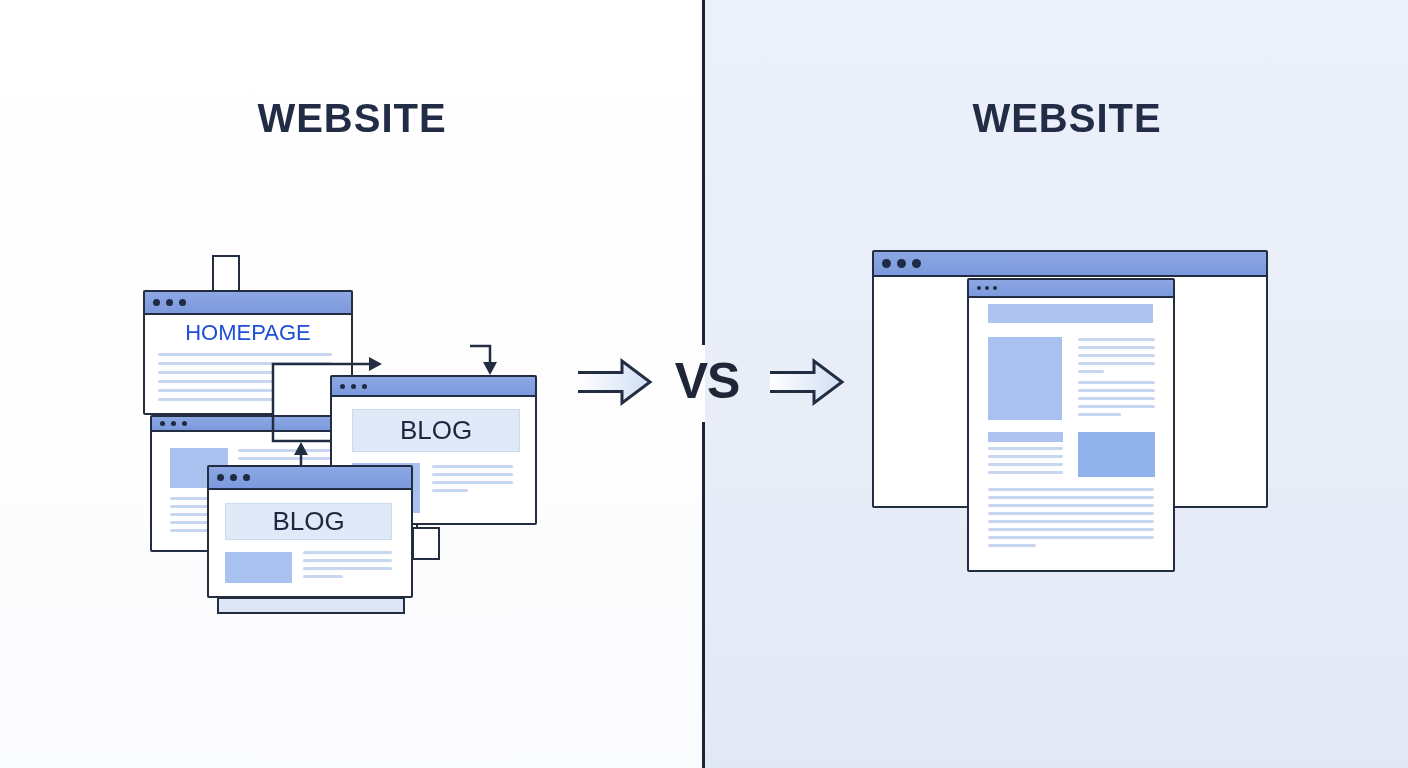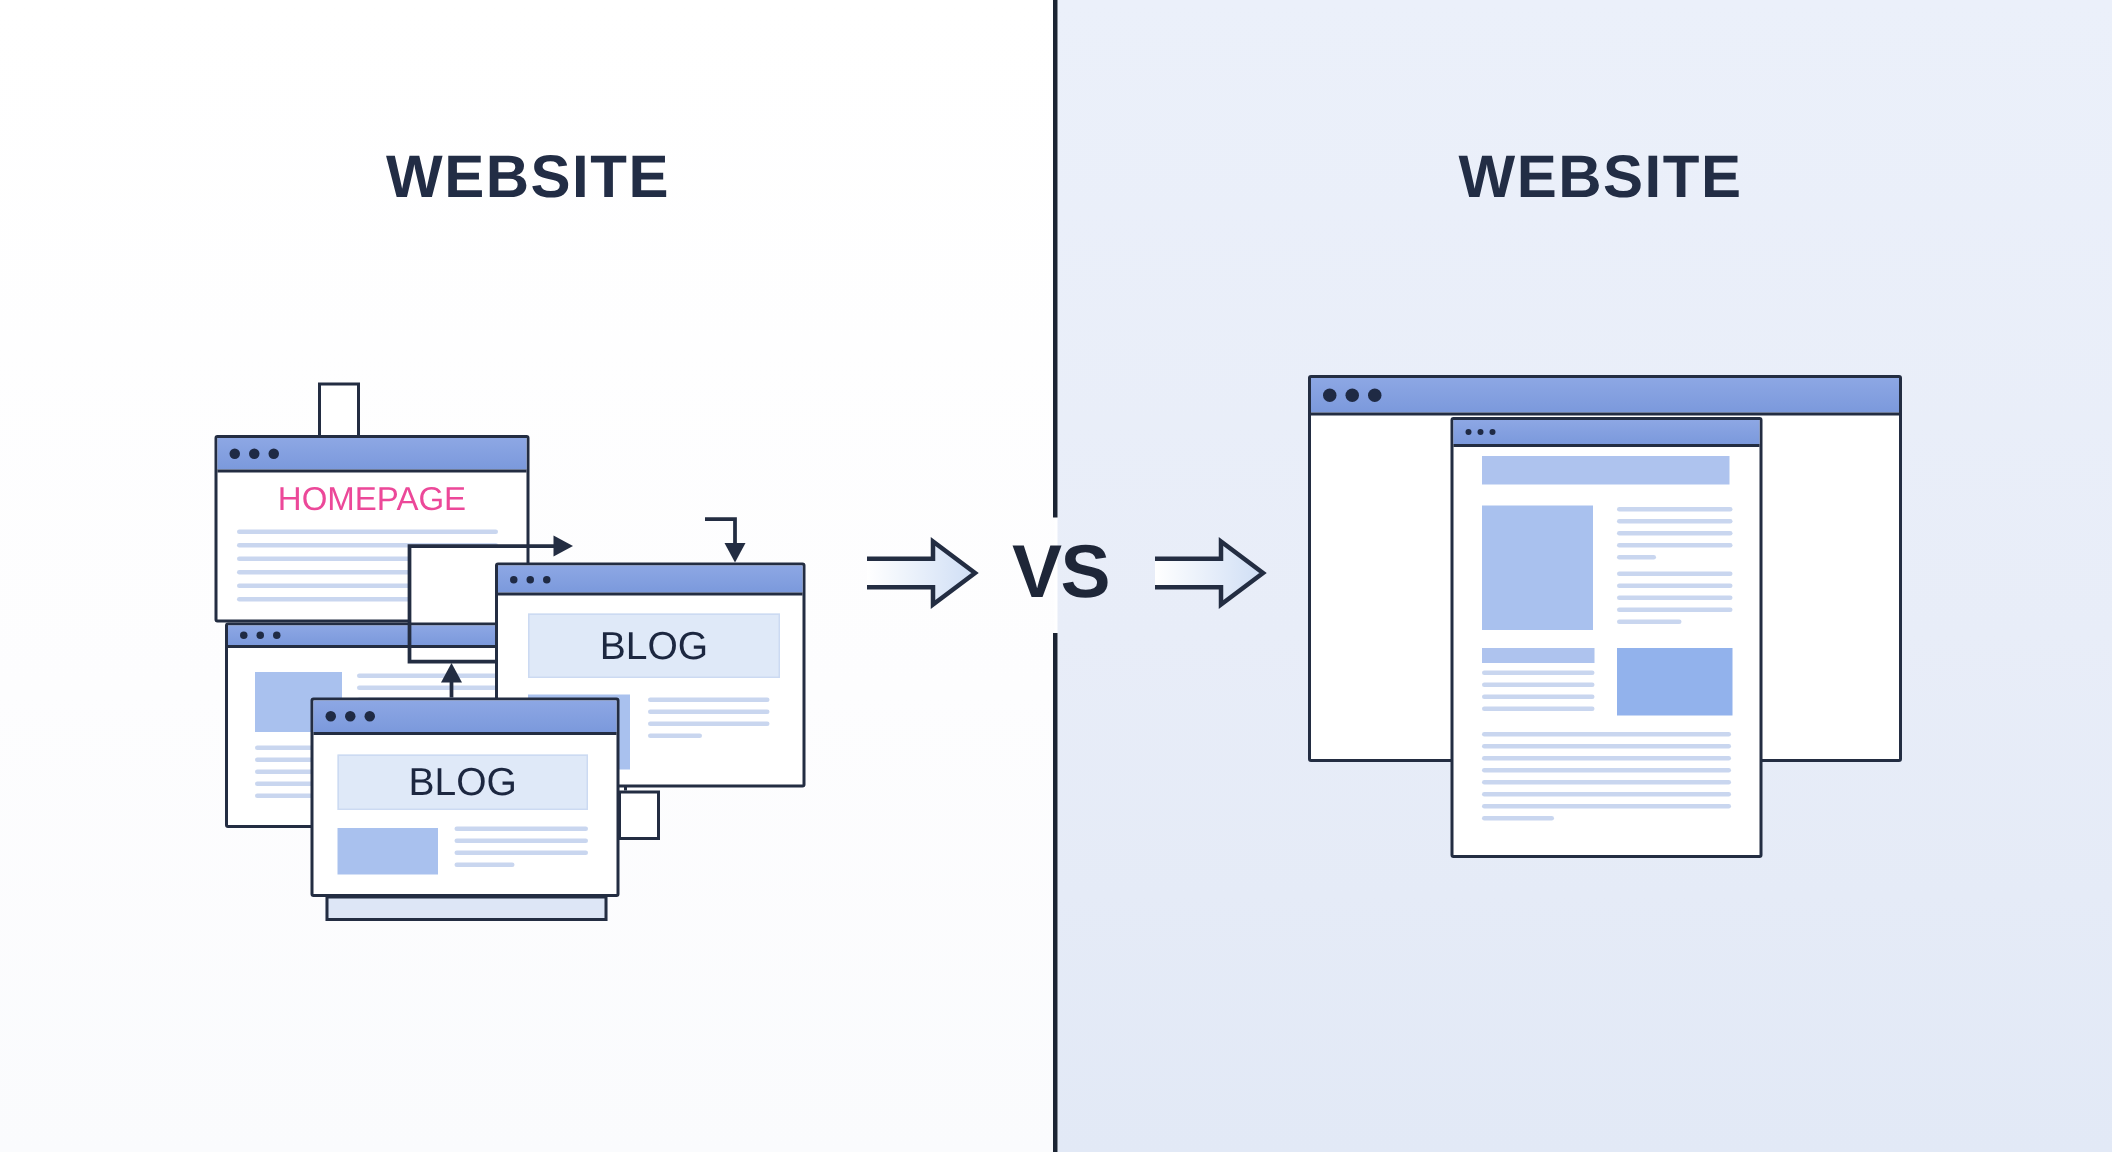--- a/index.html
+++ b/index.html
@@ -70,21 +70,21 @@
 
   <div class="tab" style="left:212px;top:255px;width:28px;height:42px;z-index:1;"></div>
 
 
   <div class="win" style="left:143px;top:290px;width:210px;height:125px;z-index:3;">
     <div class="tbar" style="height:23px;">
       <span class="dot"></span>
       <span class="dot"></span>
       <span class="dot"></span>
     </div>
-    <div style="position:absolute;left:0;top:28px;width:100%;text-align:center;font-size:22px;color:#ec4899;">HOMEPAGE</div>
+    <div style="position:absolute;left:0;top:28px;width:100%;text-align:center;font-size:22px;color:#1d4ed8;">HOMEPAGE</div>
     <div class="lines" style="left:13px;top:61px;width:174px;">
       <i></i>
         <i></i>
         <i></i>
         <i></i>
         <i></i>
         <i style="width:92%;"></i>
     </div>
   </div>
 

